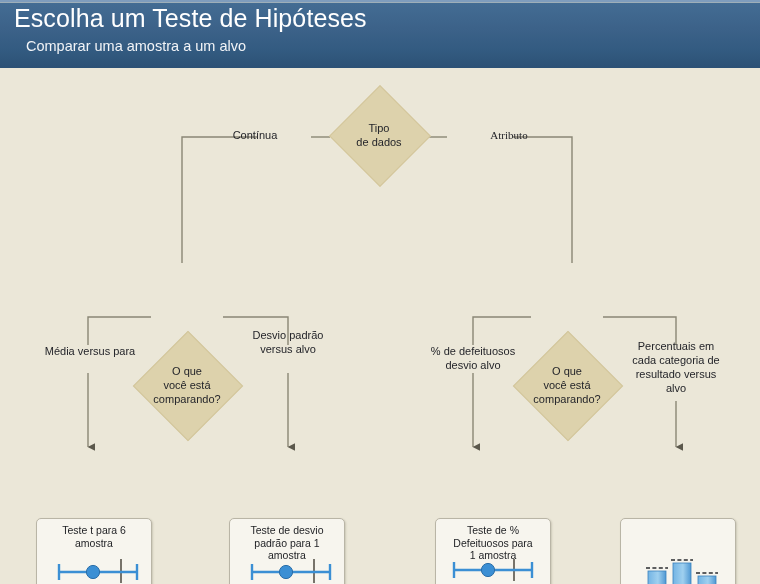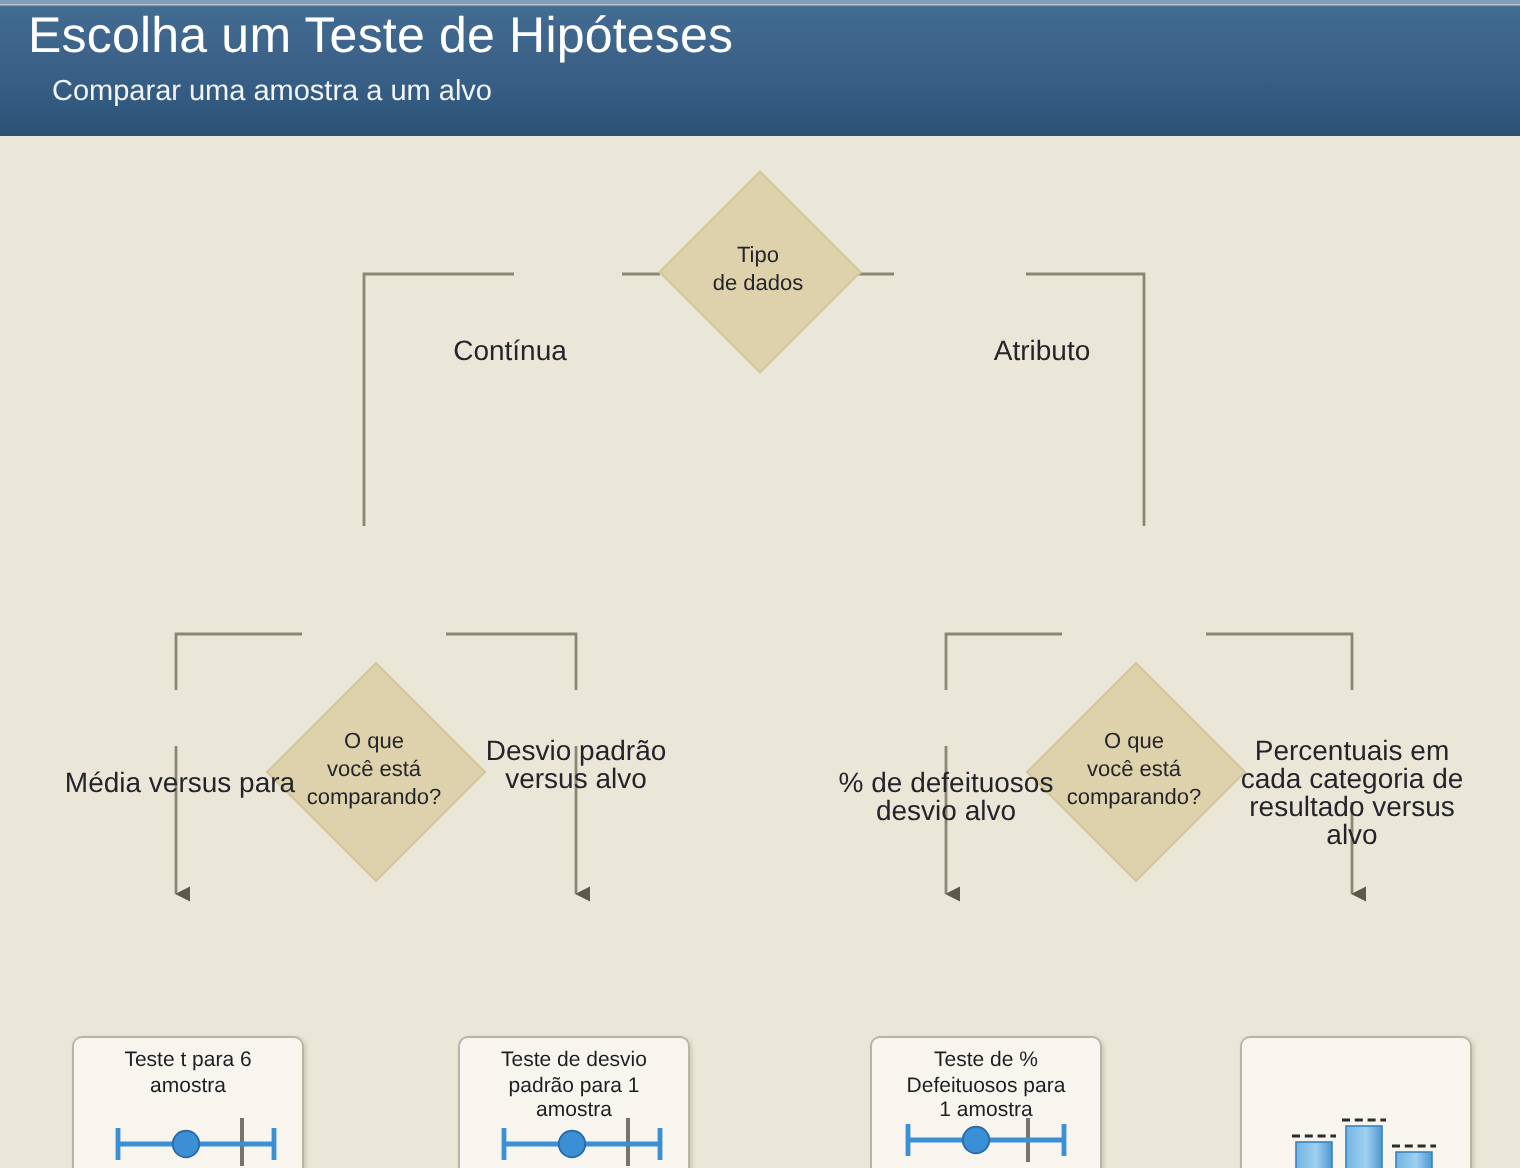--- a/index.html
+++ b/index.html
@@ -119,32 +119,31 @@
   #diamond-comparando-dir .shape {
     width: 76px; height: 76px;
     margin-left: -38px; margin-top: -38px;
     transform: rotate(45deg);
   }
 
   
   .edge-label {
     position: absolute;
     text-align: center;
-    font-size: 14px;
+    font-size: 11px;
     line-height: 14px;
     color: #24252a;
     white-space: pre-line;
-    margin-top: 40px;
   }
   #label-continua { left: 200px; top: 60px; width: 110px; }
-  #label-atributo { left: 466px; top: 60px; width: 110px; }
+  #label-atributo { left: 454px; top: 60px; width: 110px; font-family: Liberation Serif, serif; }
   #label-media-alvo { left: 20px; top: 276px; width: 140px; }
   #label-desvio-alvo { left: 218px; top: 260px; width: 140px; }
   #label-pct-defeituosos { left: 403px; top: 276px; width: 140px; }
-  #label-percentuais-cat { left: 612px; top: 260px; width: 128px; }
+  #label-percentuais-cat { left: 612px; top: 271px; width: 128px; }
 
   
   .result-box {
     position: absolute;
     width: 116px;
     height: 80px;
     background: #f7f5ee;
     border: 1px solid #b9b5a6;
     border-radius: 5px;
     box-shadow: 1px 1px 2px rgba(90,85,65,0.22);

